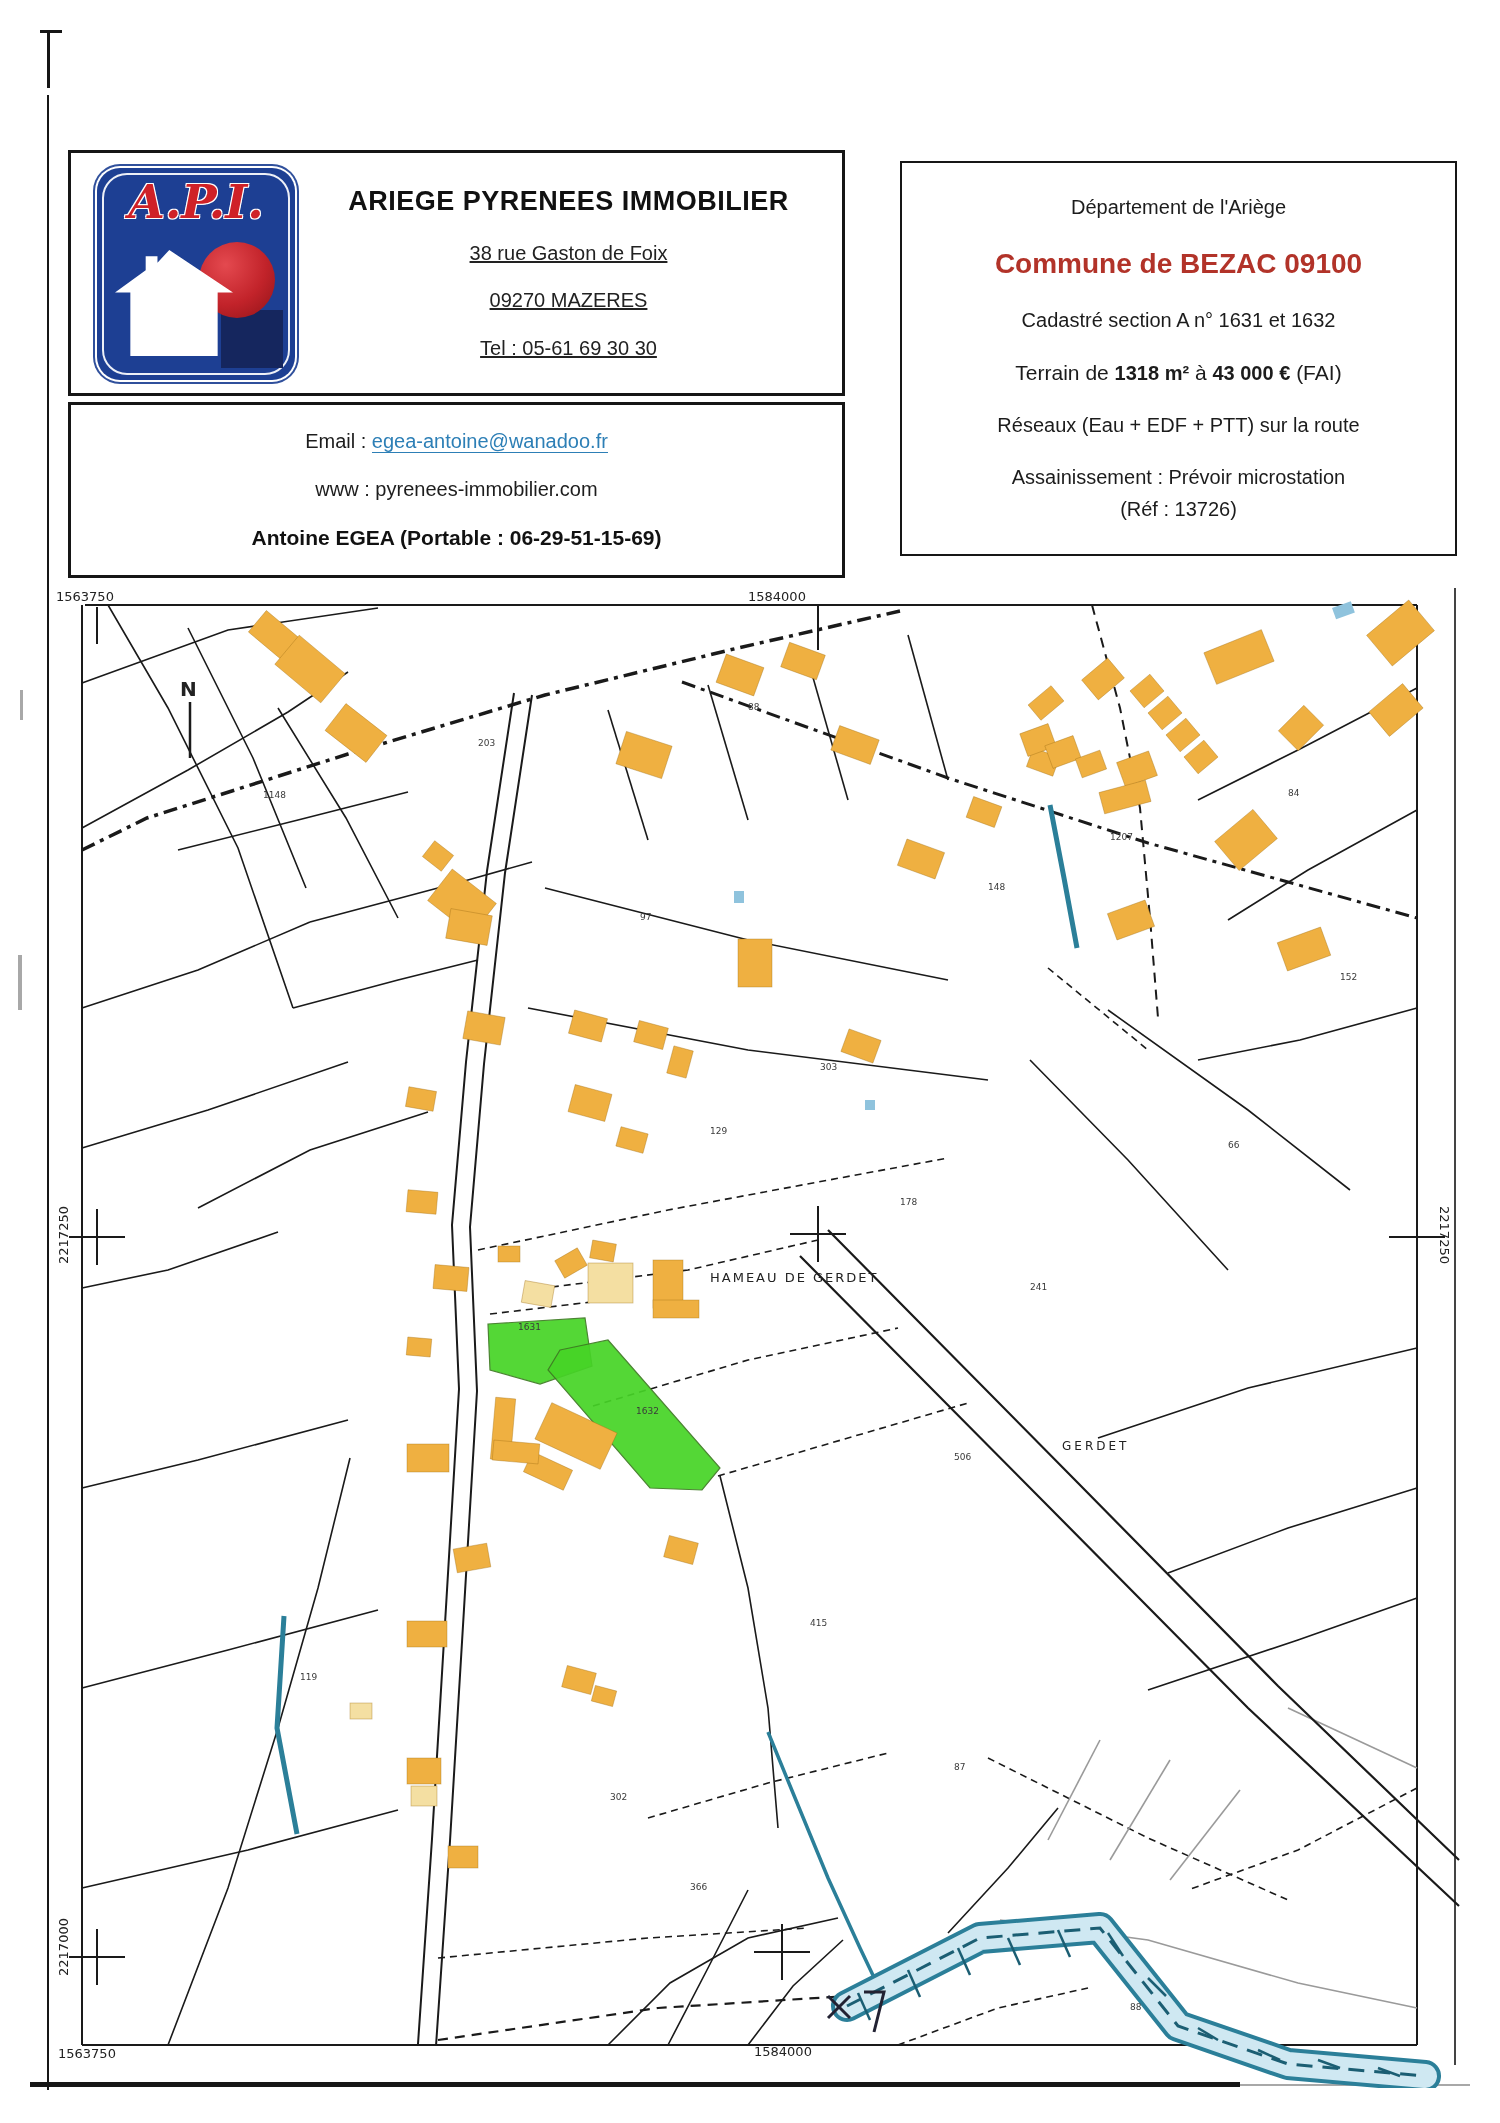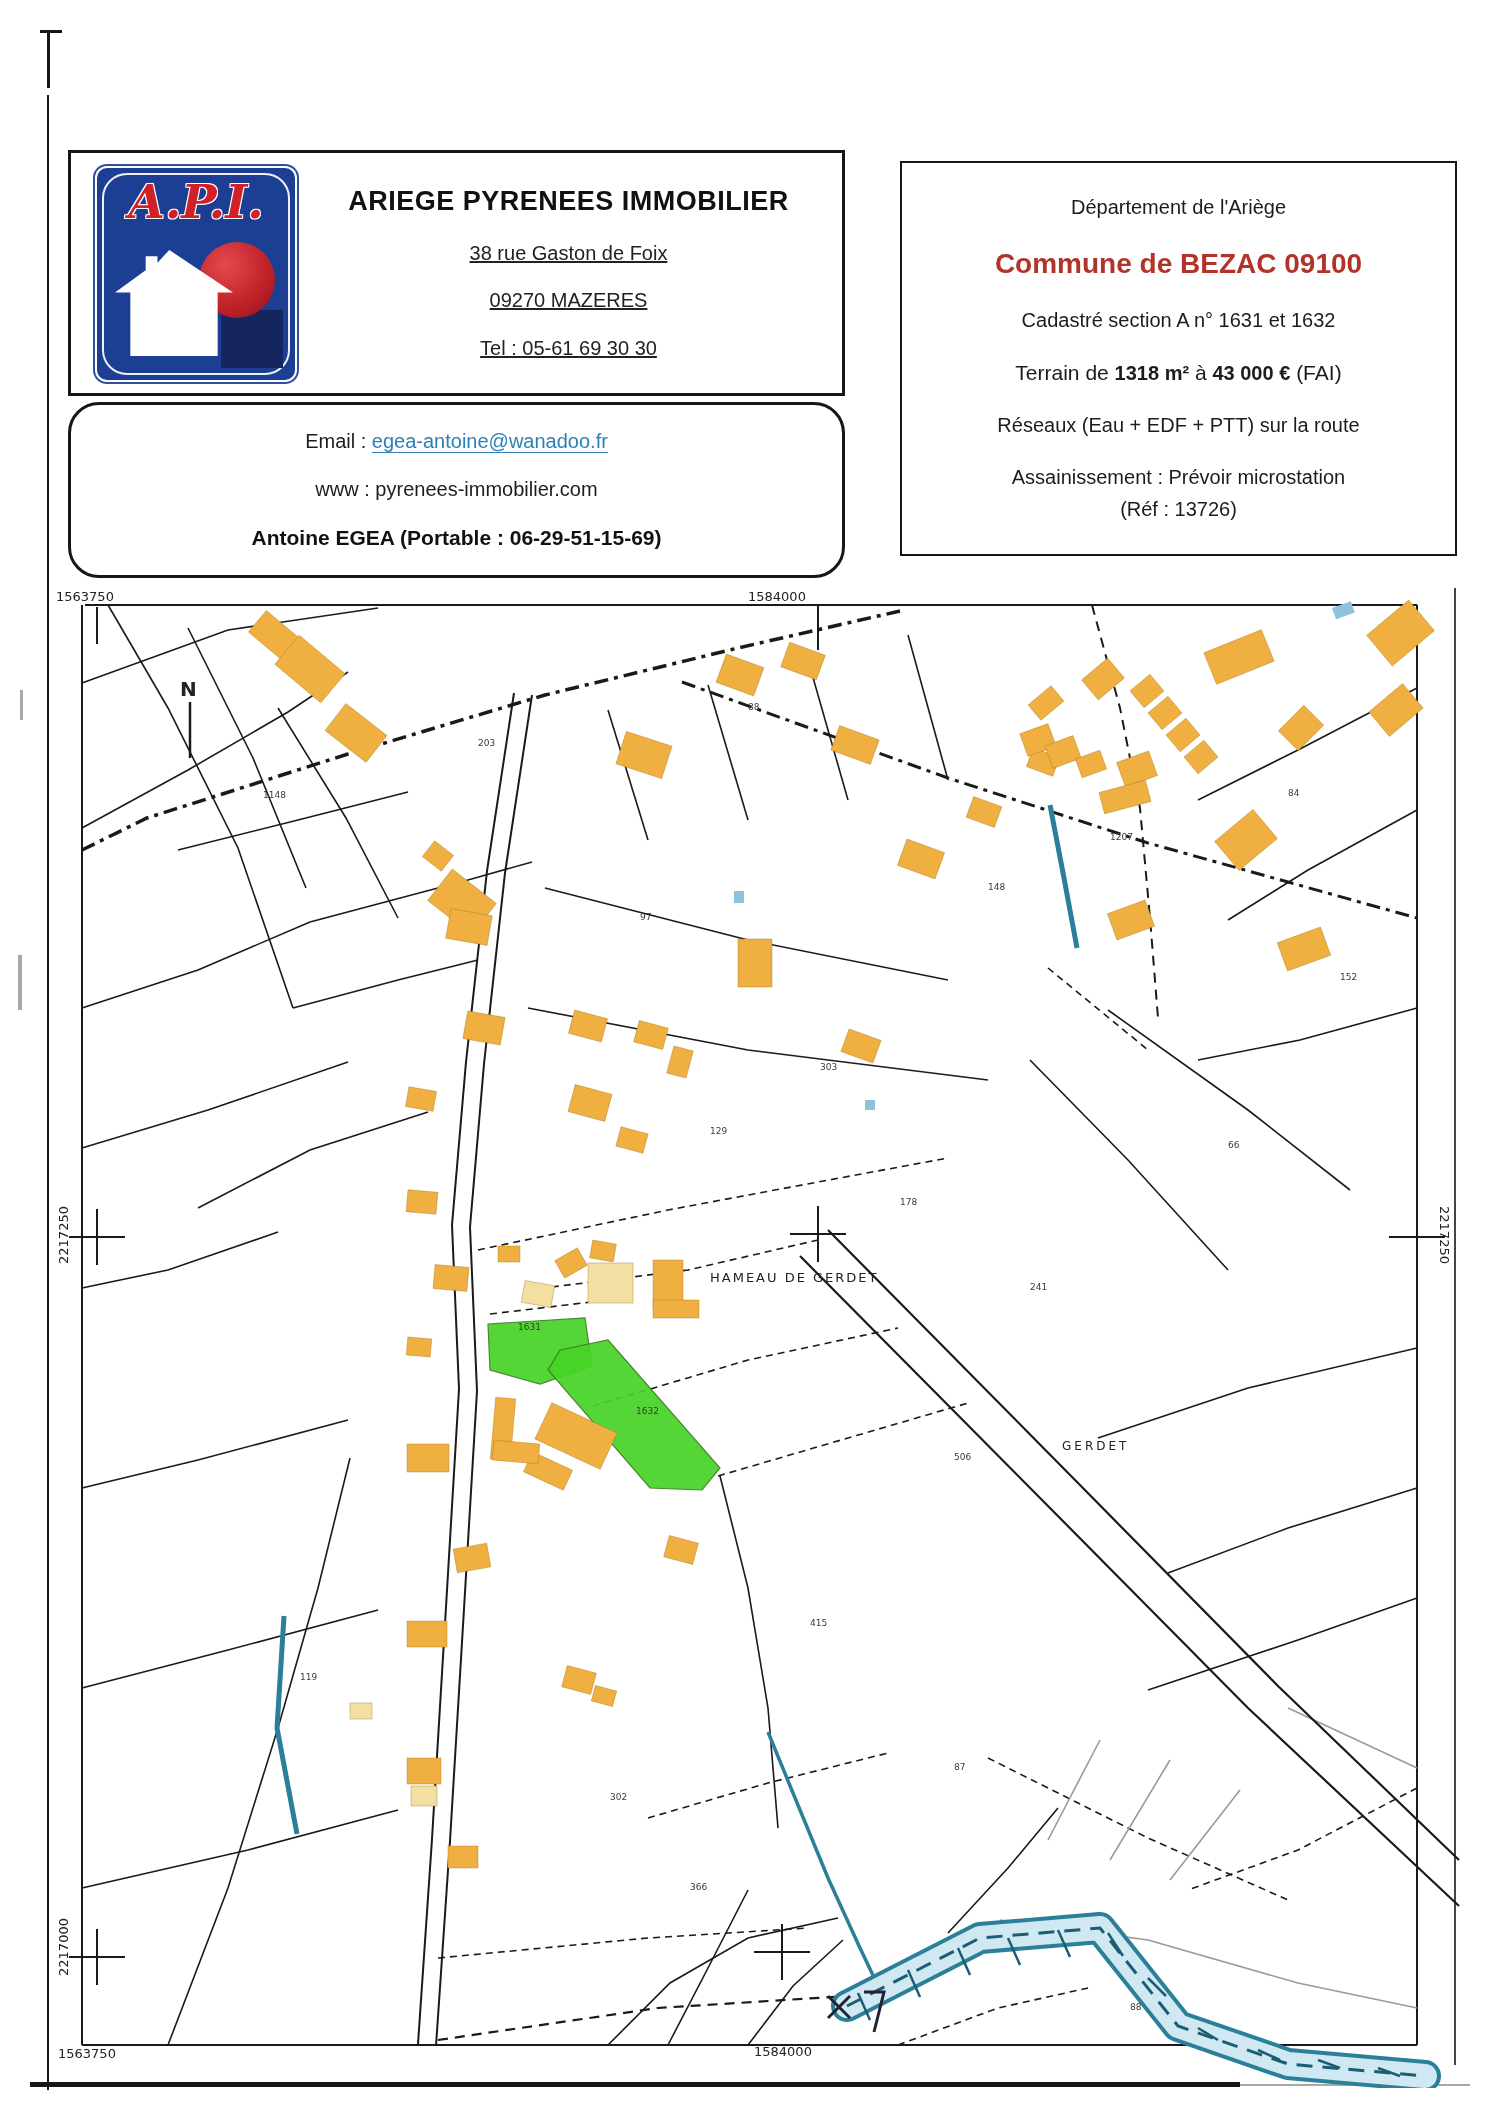--- a/index.html
+++ b/index.html
@@ -4,38 +4,38 @@
 <style>
   html,body{margin:0;padding:0;background:#e8e8e8;}
   .page{position:relative;width:1500px;height:2123px;background:#ffffff;margin:0 auto;
         font-family:"Liberation Sans", sans-serif;color:#1d1d1d;overflow:hidden;}
   .abs{position:absolute;}
   
   .hbox{position:absolute;border:3px solid #161616;background:#fff;box-sizing:border-box;}
   .hbox2{position:absolute;border:2px solid #161616;background:#fff;box-sizing:border-box;}
   .agency-box{left:68px;top:150px;width:777px;height:246px;}
   .contact-box{left:68px;top:402px;width:777px;height:176px;
-     display:flex;flex-direction:column;justify-content:space-evenly;align-items:center;border-radius:31px;}
+     display:flex;flex-direction:column;justify-content:space-evenly;align-items:center;}
   .property-box{left:900px;top:161px;width:557px;height:395px;
      display:flex;flex-direction:column;justify-content:space-evenly;align-items:center;padding:4px 0;}
   .agency-text{position:absolute;left:238px;top:0;right:14px;height:100%;
      display:flex;flex-direction:column;justify-content:space-evenly;align-items:center;padding:8px 0;box-sizing:border-box;}
   .agency-name{font-size:27px;font-weight:bold;letter-spacing:.5px;color:#111;}
   .agency-line{font-size:20px;color:#222;text-decoration:underline;}
   .contact-line{font-size:20px;color:#1d1d1d;}
   .agent-line{font-size:21px;font-weight:bold;color:#111;}
   .email-link{color:#2d7fb6;border-bottom:1.5px solid #2d7fb6;cursor:pointer;}
   .prop-line{font-size:20px;color:#1c1c1c;text-align:center;}
   .prop-commune{font-size:28px;font-weight:bold;color:#b23329;}
   .prop-terrain{font-size:21px;}
   .prop-terrain b{font-size:20px;}
   .prop-ref{margin-top:-20px;}
   
   .logo{position:absolute;left:26px;top:15px;width:198px;height:212px;background:#1d3f93;
-        border-radius:10px;box-shadow:0 0 0 2px #ffffff,0 0 0 4px #30509c;}
+        border-radius:23px;box-shadow:0 0 0 2px #ffffff,0 0 0 4px #30509c;}
   .logo-ring{position:absolute;inset:5px;border:2px solid rgba(255,255,255,.92);border-radius:25px;}
   .logo-darkcorner{position:absolute;right:12px;bottom:12px;width:62px;height:58px;background:#15265e;}
   .api-text{position:absolute;top:6px;left:0;right:0;text-align:center;
      font-family:"DejaVu Serif", serif;font-style:italic;font-weight:bold;font-size:47px;color:#cf2127;
      text-shadow:1px 1px 0 #fff,-1px -1px 0 #fff,1px -1px 0 #fff,-1px 1px 0 #fff;}
   .ball{position:absolute;left:102px;top:74px;width:76px;height:76px;border-radius:50%;
      background:radial-gradient(circle at 35% 30%, #e4494f 0%, #c2232a 55%, #8f1318 100%);}
   .house{position:absolute;left:18px;top:82px;width:118px;height:106px;background:#fff;
      clip-path:polygon(46% 0%,100% 40%,87% 40%,87% 100%,13% 100%,13% 40%,0% 40%,26% 19%,26% 6%,36% 6%,36% 12%);
      filter:drop-shadow(2px 2px 0 rgba(0,0,0,.25));}

